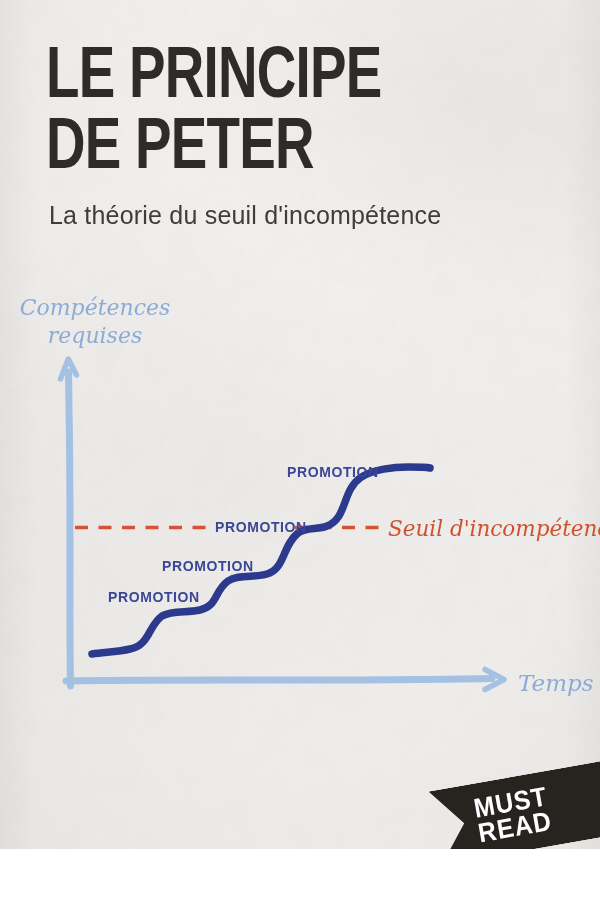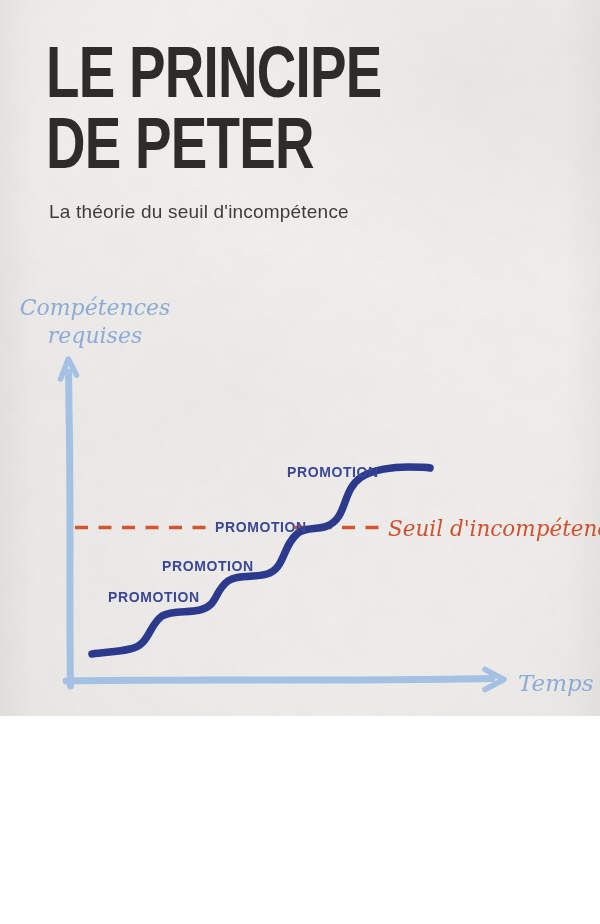--- a/index.html
+++ b/index.html
@@ -1,18 +1,18 @@
 <!DOCTYPE html>
 <html><head>
 <meta charset="utf-8">
 <style>
   html,body{margin:0;padding:0;}
   .page{
     position:relative;
-    width:600px;height:716px;
+    width:600px;height:849px;
     overflow:hidden;
     background:
       radial-gradient(ellipse at 55% 30%, #f6f5f3 0%, #f1f0ee 55%, #e9e8e5 100%);
     font-family:"Liberation Sans", sans-serif;
   }
   .texture{position:absolute;left:0;top:0;z-index:1;}
   .vignette{
     position:absolute;inset:0;z-index:2;pointer-events:none;
     background:
       radial-gradient(ellipse 420px 300px at 78% 12%, rgba(120,115,108,0.07), rgba(0,0,0,0) 70%),
@@ -24,21 +24,21 @@
     color:#2d2c2b;
     font-weight:700;
     font-size:73px;line-height:71px;
     letter-spacing:-1px;
     transform:scaleX(0.75);
     transform-origin:left top;
     white-space:nowrap;
   }
   .subtitle{
     position:absolute;left:49px;top:201px;z-index:3;
-    color:#3e3d3c;font-size:19px;letter-spacing:0.2px;
+    color:#3e3d3c;font-size:25px;letter-spacing:0.2px;
     white-space:nowrap;
   }
   .chart{position:absolute;left:0;top:0;z-index:4;}
   .script-label{font-family:"DejaVu Serif", serif;font-style:italic;}
   .promo-label{font-family:"Liberation Sans", sans-serif;font-weight:600;letter-spacing:0.6px;}
   .ribbon{
     position:absolute;left:435px;top:791px;z-index:5;
     width:212px;height:75px;
     background:#27231f;
     transform:rotate(-10deg);

